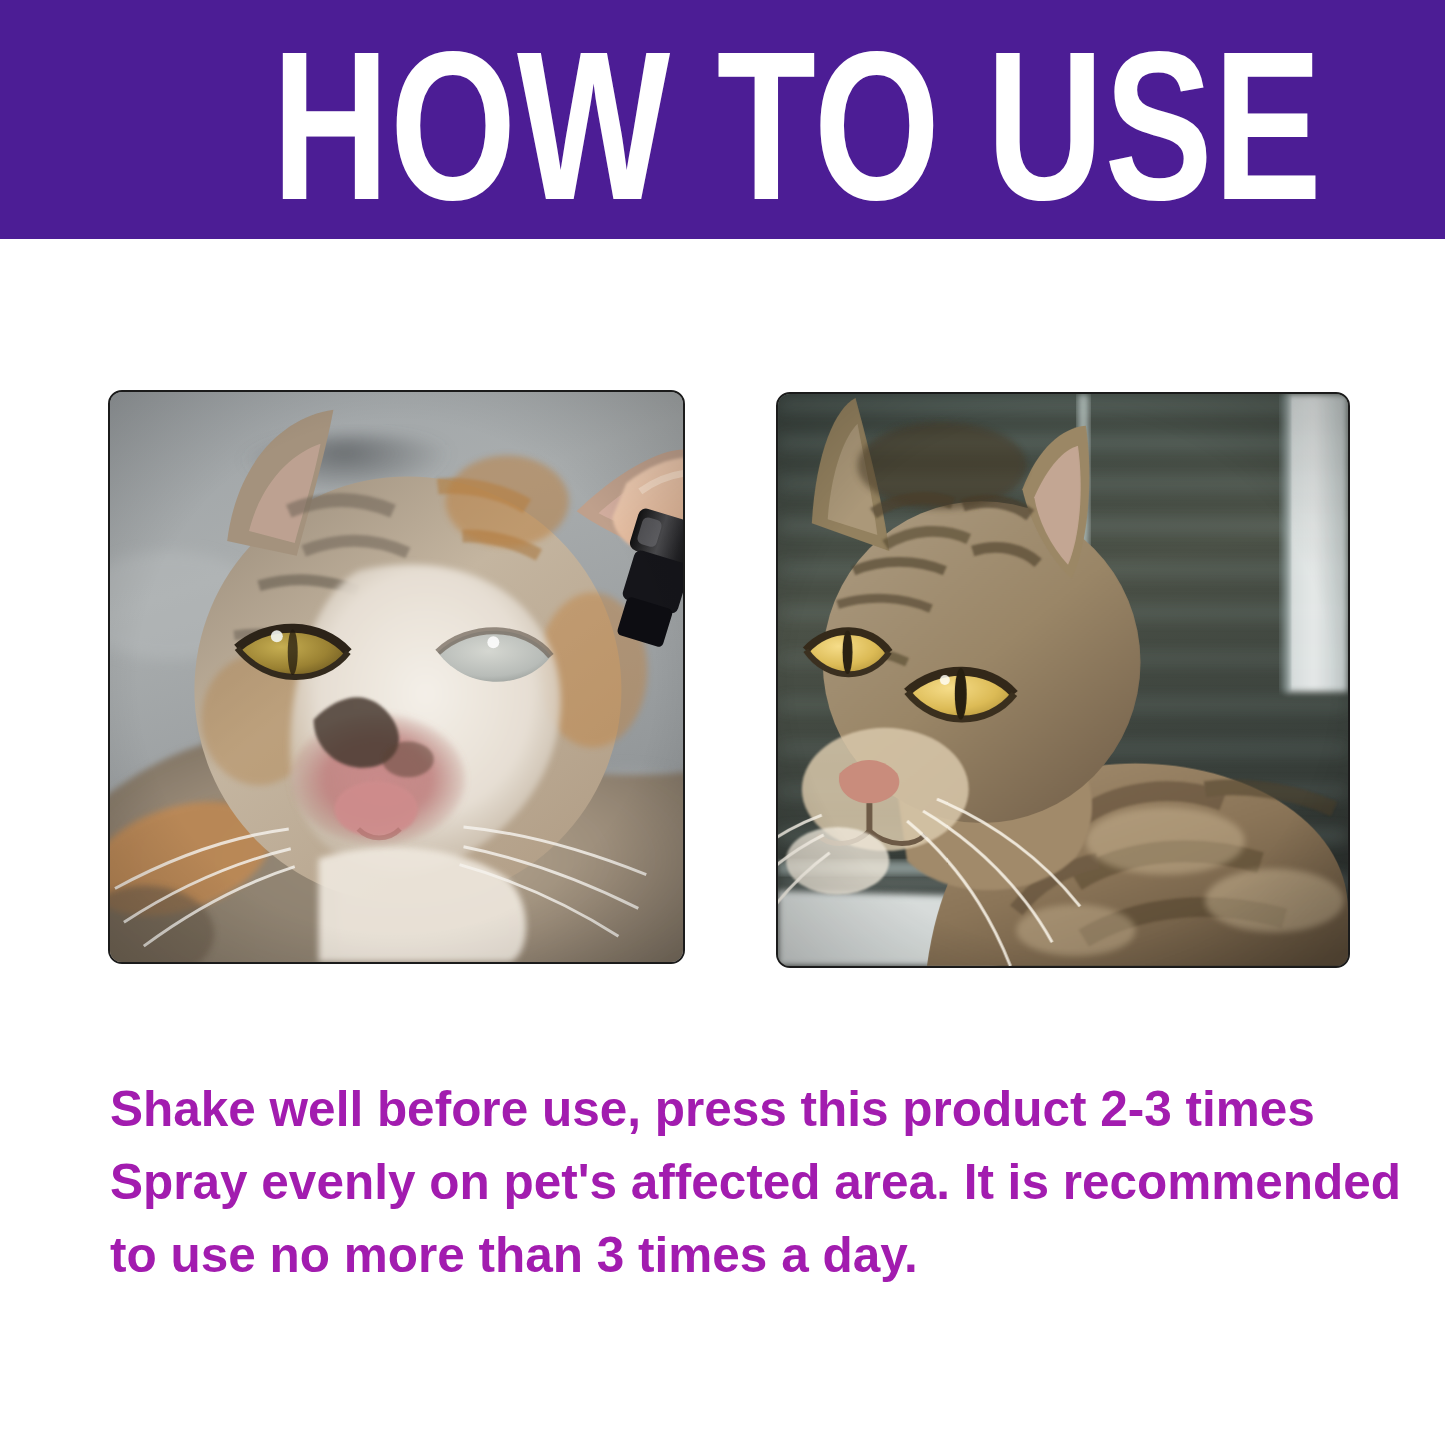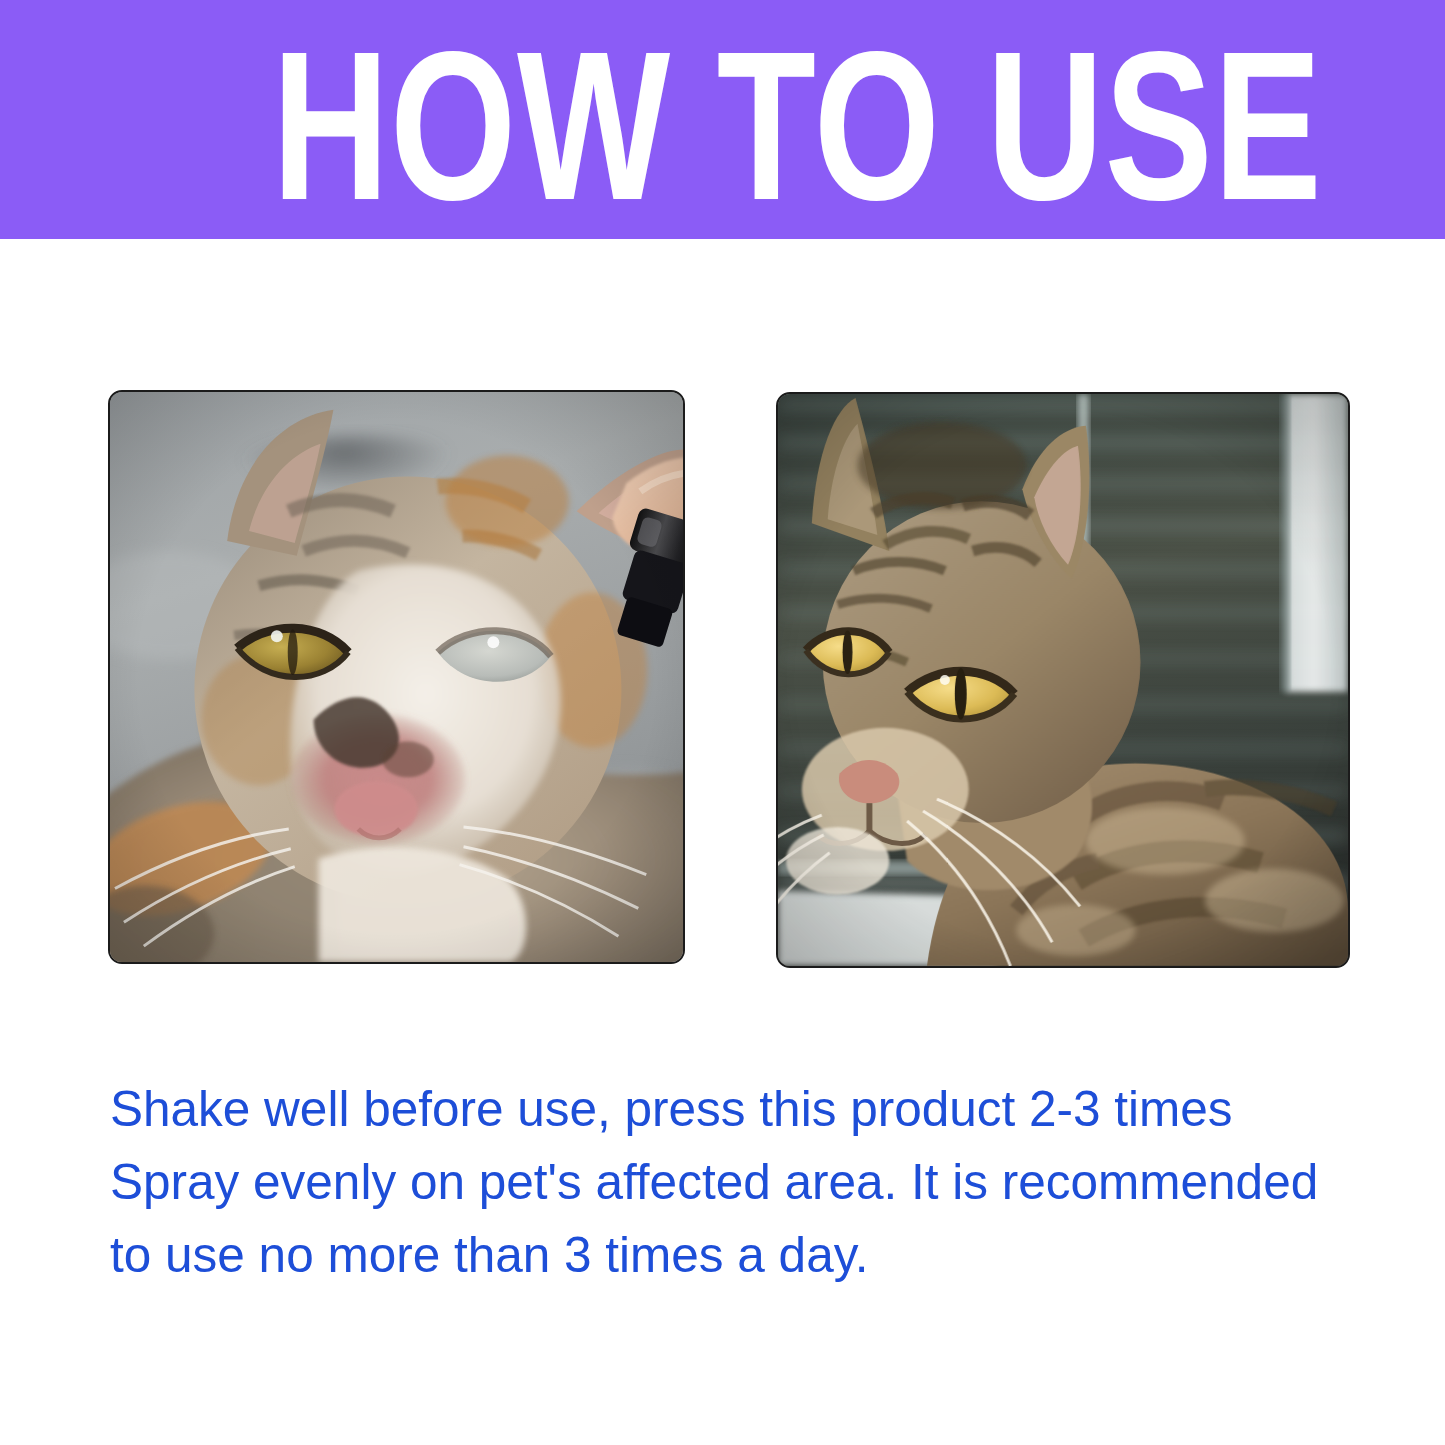--- a/index.html
+++ b/index.html
@@ -15,21 +15,21 @@
     position: relative;
   }
 
   
   .header-banner {
     position: absolute;
     left: 0;
     top: 0;
     width: 1445px;
     height: 239px;
-    background: #8b5cf6;
+    background: #4c1d95;
     overflow: hidden;
   }
   .header-title {
     position: absolute;
     left: 272px;
     top: 20px;
     color: #ffffff;
     font-family: "Liberation Sans Narrow", "Liberation Sans", sans-serif;
     font-weight: 700;
     font-size: 208px;
@@ -70,25 +70,25 @@
     height: 576px;
   }
   .photo-svg { display: block; width: 100%; height: 100%; }
 
   
   .instructions {
     position: absolute;
     left: 110px;
     top: 1073px;
     width: 1270px;
-    color: #1d4ed8;
+    color: #a21caf;
     font-family: "Liberation Sans Narrow", "Liberation Sans", sans-serif;
     font-size: 50px;
     line-height: 73px;
-    font-weight: 400;
+    font-weight: 700;
     letter-spacing: 0px;
   }
   .instructions .line {
     display: block;
     white-space: nowrap;
     transform: scaleX(0.99);
     transform-origin: left center;
   }
 </style>
 </head>

